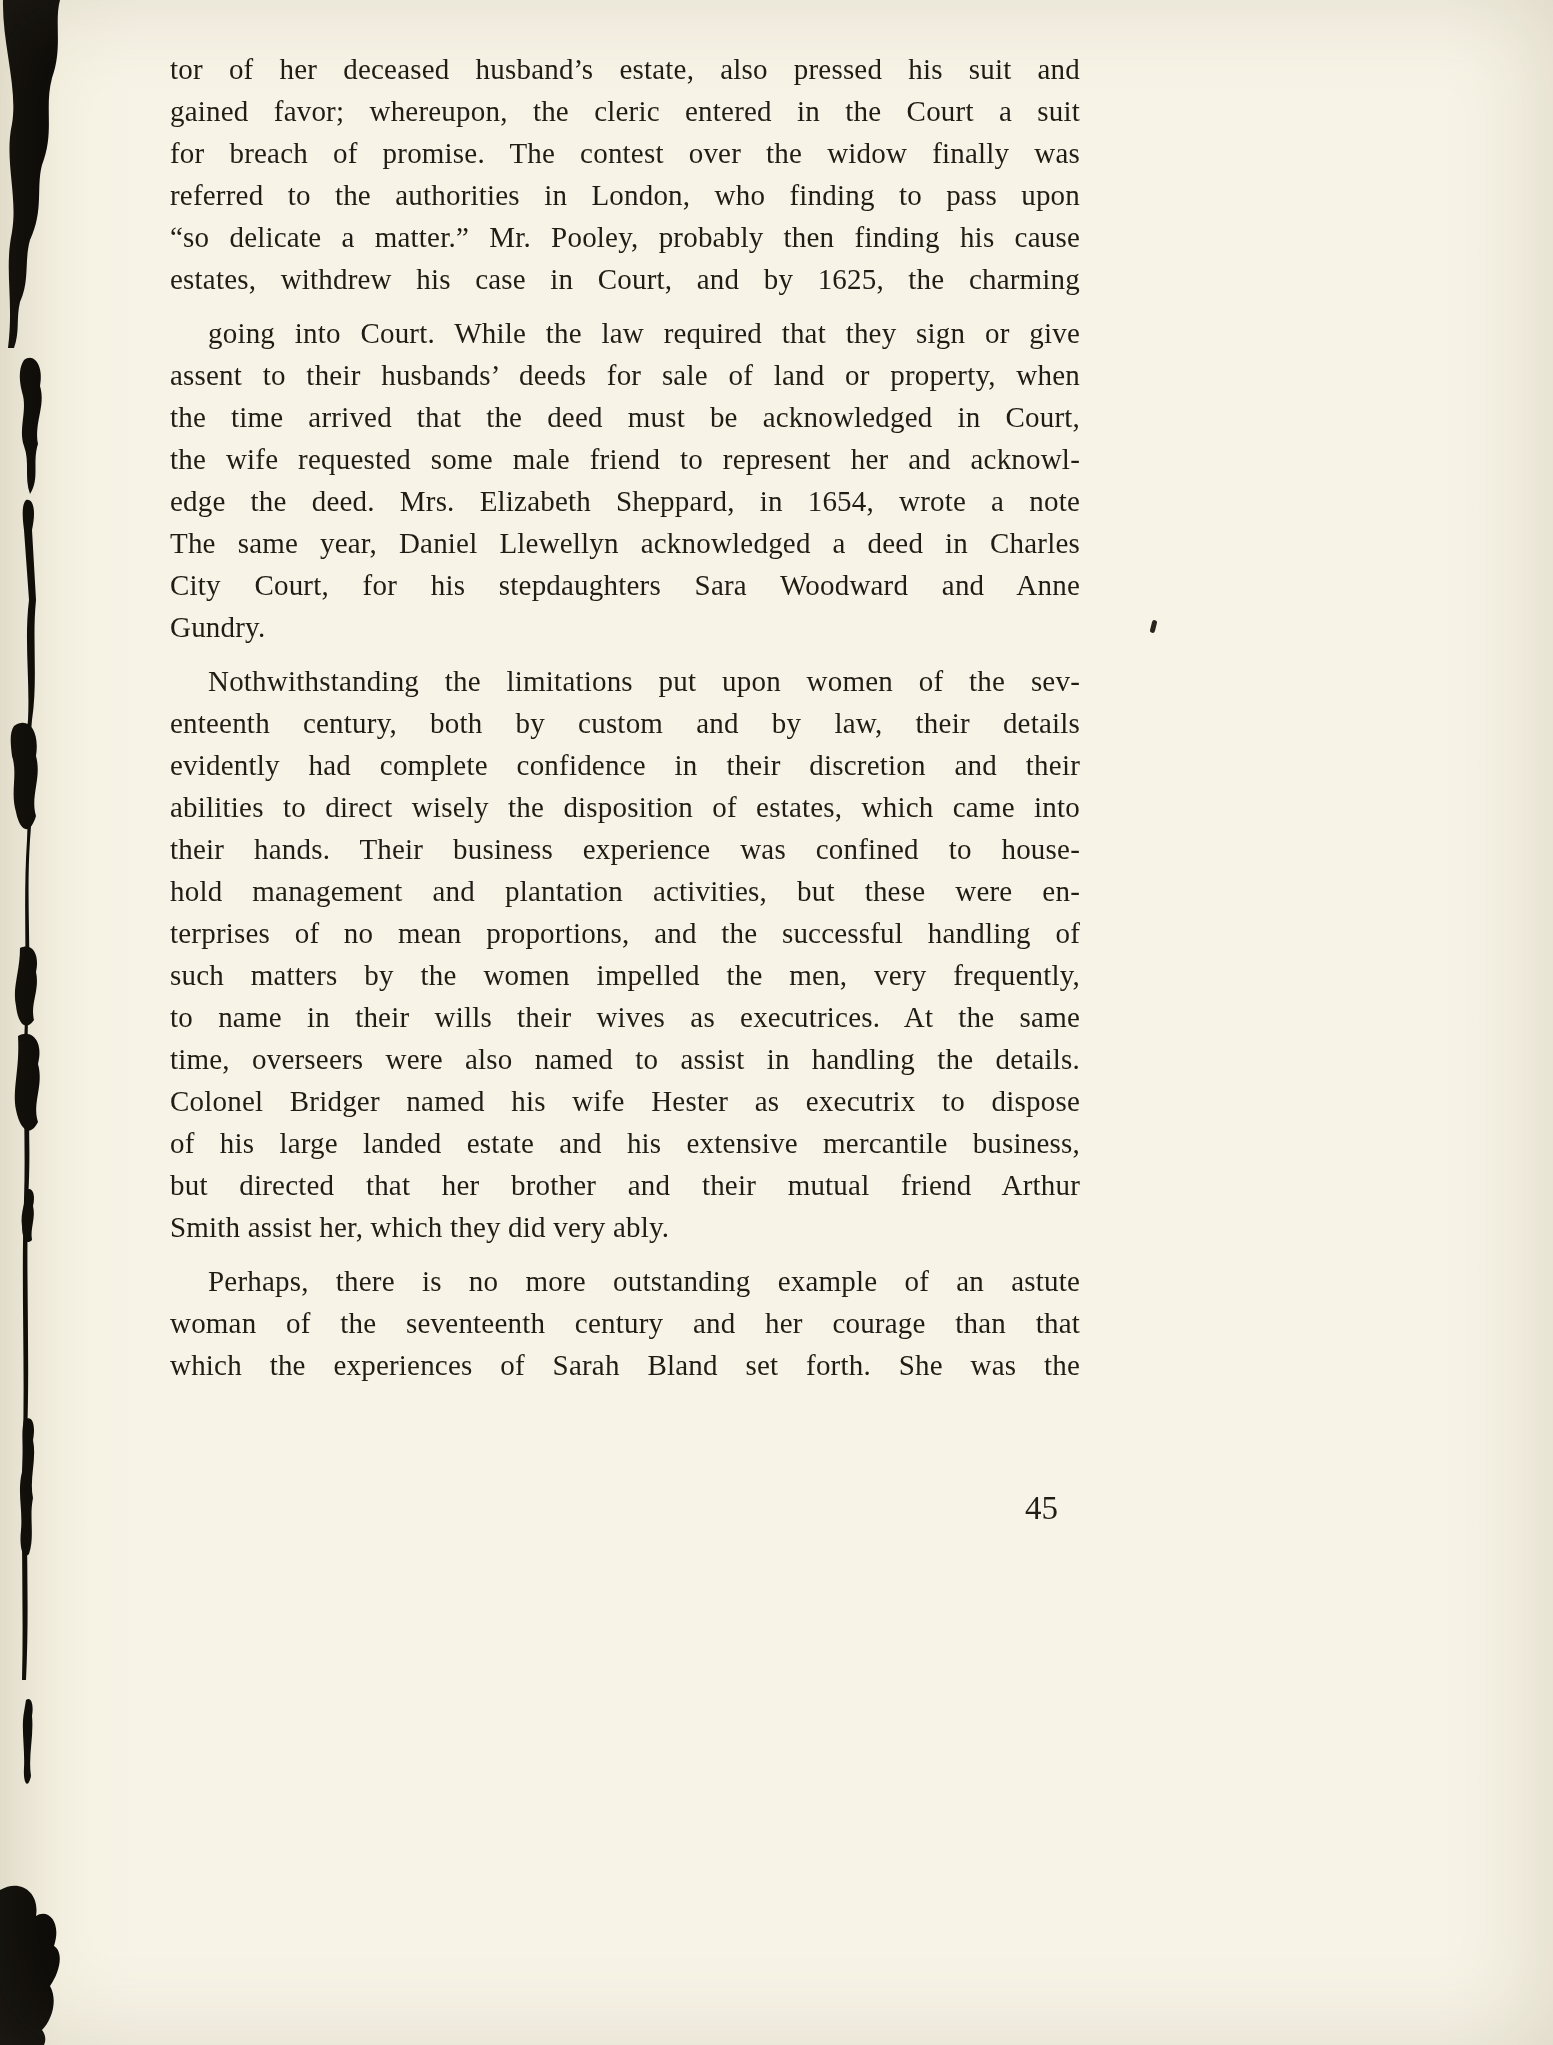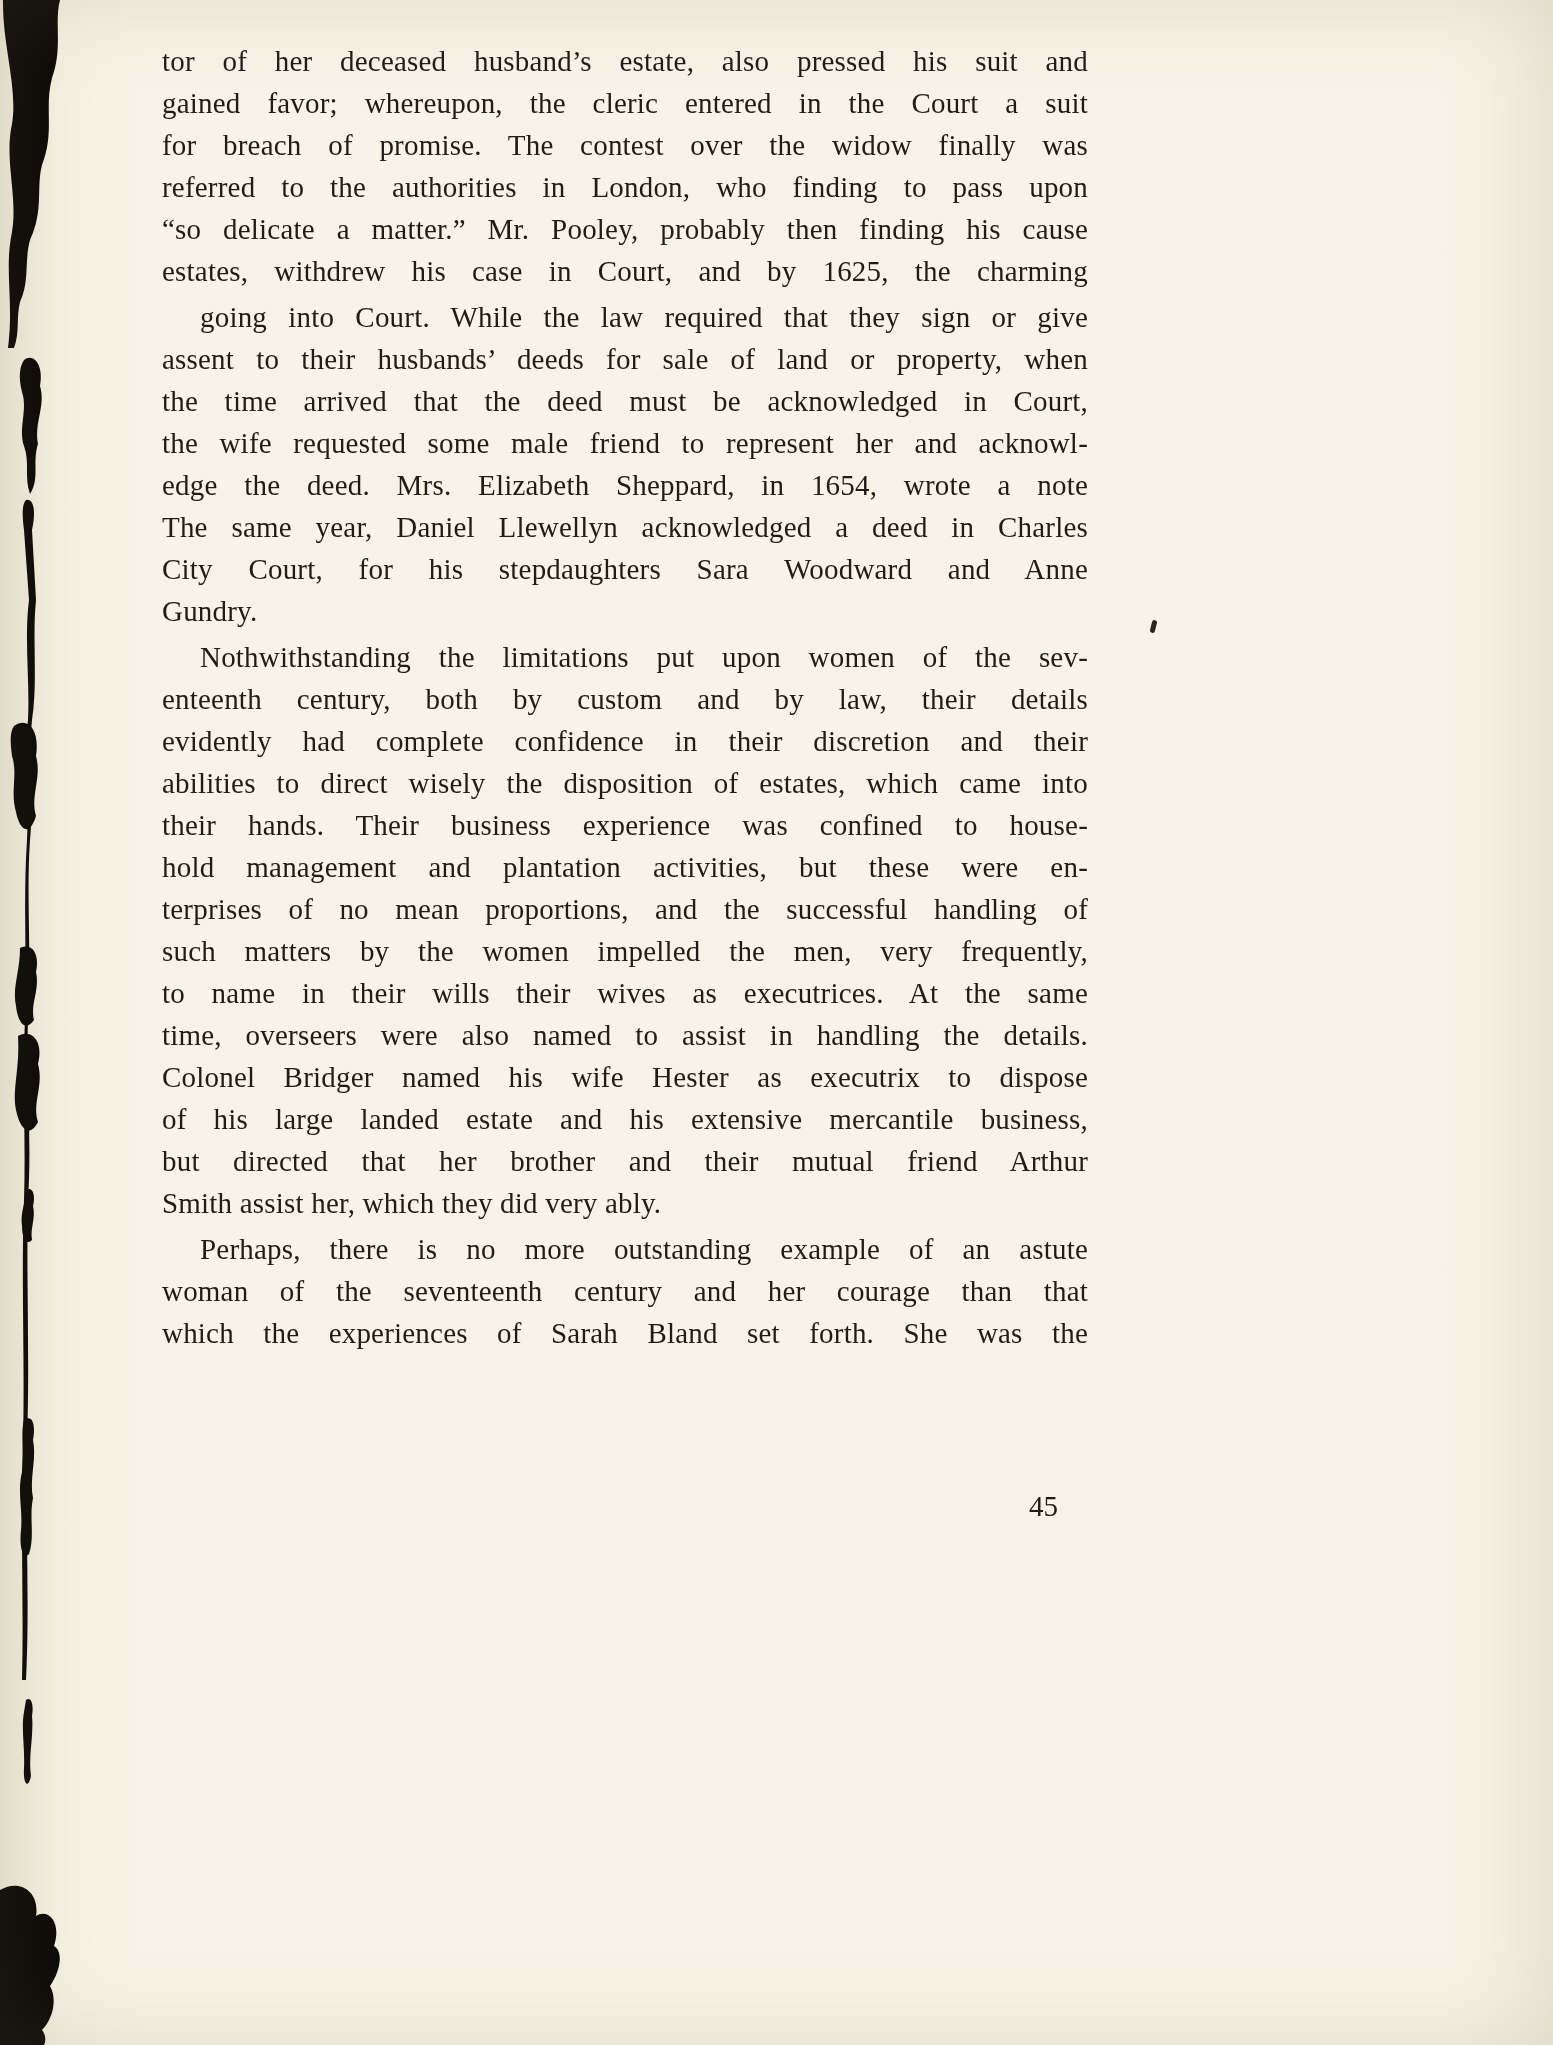--- a/index.html
+++ b/index.html
@@ -16,41 +16,41 @@
     overflow: hidden;
     background: linear-gradient(90deg, #ece7d6 0px, #f5f1e2 60px, #f7f3e6 140px, #f7f3e6 1440px, #f3efe0 1553px);
     color: #211d16;
   }
   .text-block {
     position: absolute;
     left: 158px;
     top: 36px;
     width: 934px;
   }
-  .paragraph { margin: 4px; }
+  .paragraph { margin: 12px; }
   .line {
     font-size: 29px;
     line-height: 42px;
     text-align: justify;
     text-align-last: justify;
     letter-spacing: 0.2px;
   }
   .line.last {
     text-align-last: left;
   }
   .paragraph.indent .line:first-child {
     padding-left: 38px;
   }
   .page-number {
     position: absolute;
     left: 948px;
     top: 1490px;
     width: 110px;
     text-align: right;
-    font-size: 29px;
+    font-size: 33px;
     color: #211d16;
   }
   .ink {
     position: absolute;
     left: 0;
     top: 0;
   }
   .stray-mark {
     position: absolute;
     left: 1151px;

